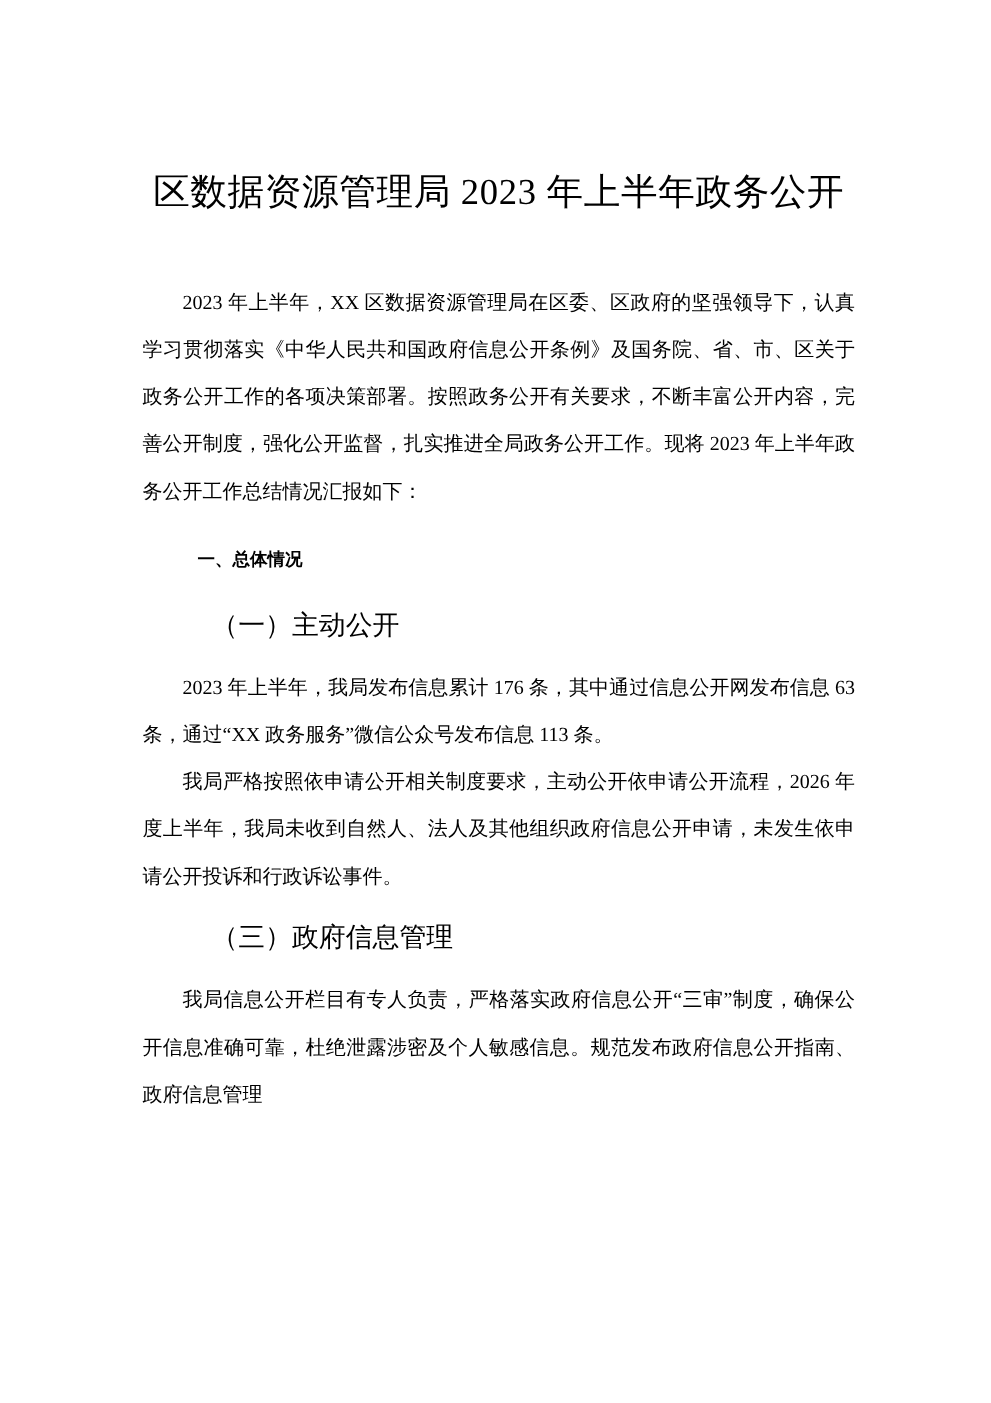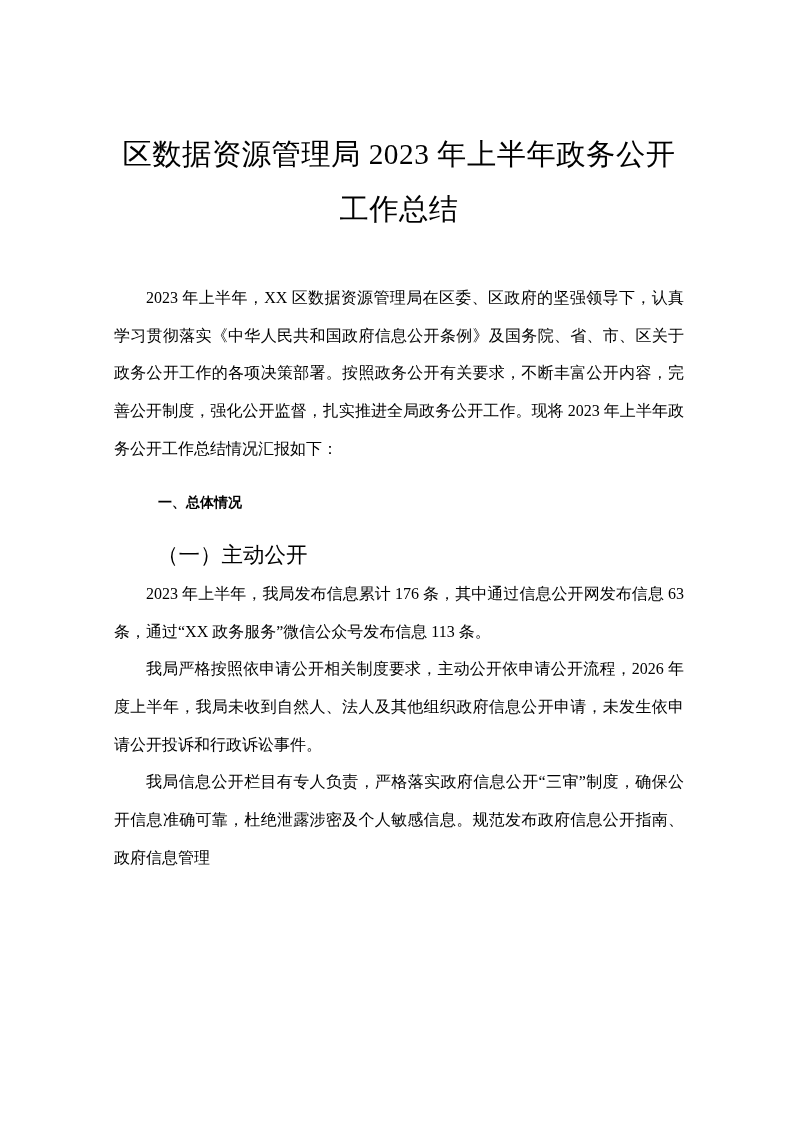--- a/index.html
+++ b/index.html
@@ -40,45 +40,45 @@
   }
   .heading-l1 {
     margin: 16px;
     font-size: 14px;
     line-height: 37.7px;
     font-weight: bold;
     text-indent: 2em;
     font-family: "Liberation Sans", "DejaVu Sans", sans-serif;
   }
   .heading-l2 {
-    margin: 0;
+    margin: 12px;
     font-size: 21.5px;
     line-height: 37.7px;
     font-weight: normal;
     text-indent: 2em;
     font-family: Liberation Serif, serif;
   }
 </style>
 </head>
 <body>
 
 <div class="page">
 
   <h1 class="doc-title">
     <span class="title-line">区数据资源管理局 2023 年上半年政务公开</span>
-    <span class="title-line">工作总结</span>
   </h1>
 
   <p class="para">2023 年上半年，XX 区数据资源管理局在区委、区政府的坚强领导下，认真学习贯彻落实《中华人民共和国政府信息公开条例》及国务院、省、市、区关于政务公开工作的各项决策部署。按照政务公开有关要求，不断丰富公开内容，完善公开制度，强化公开监督，扎实推进全局政务公开工作。现将 2023 年上半年政务公开工作总结情况汇报如下：</p>
 
   <h2 class="heading-l1">一、总体情况</h2>
 
   <h3 class="heading-l2">（一）主动公开</h3>
 
   <p class="para">2023 年上半年，我局发布信息累计 176 条，其中通过信息公开网发布信息 63 条，通过“XX 政务服务”微信公众号发布信息 113 条。</p>
 
 
   <p class="para">我局严格按照依申请公开相关制度要求，主动公开依申请公开流程，2026 年度上半年，我局未收到自然人、法人及其他组织政府信息公开申请，未发生依申请公开投诉和行政诉讼事件。</p>
 
+  <h3 class="heading-l2">（三）政府信息管理</h3>
 
   <p class="para">我局信息公开栏目有专人负责，严格落实政府信息公开“三审”制度，确保公开信息准确可靠，杜绝泄露涉密及个人敏感信息。规范发布政府信息公开指南、政府信息管理</p>
 
 </div>
 
 </body></html>

